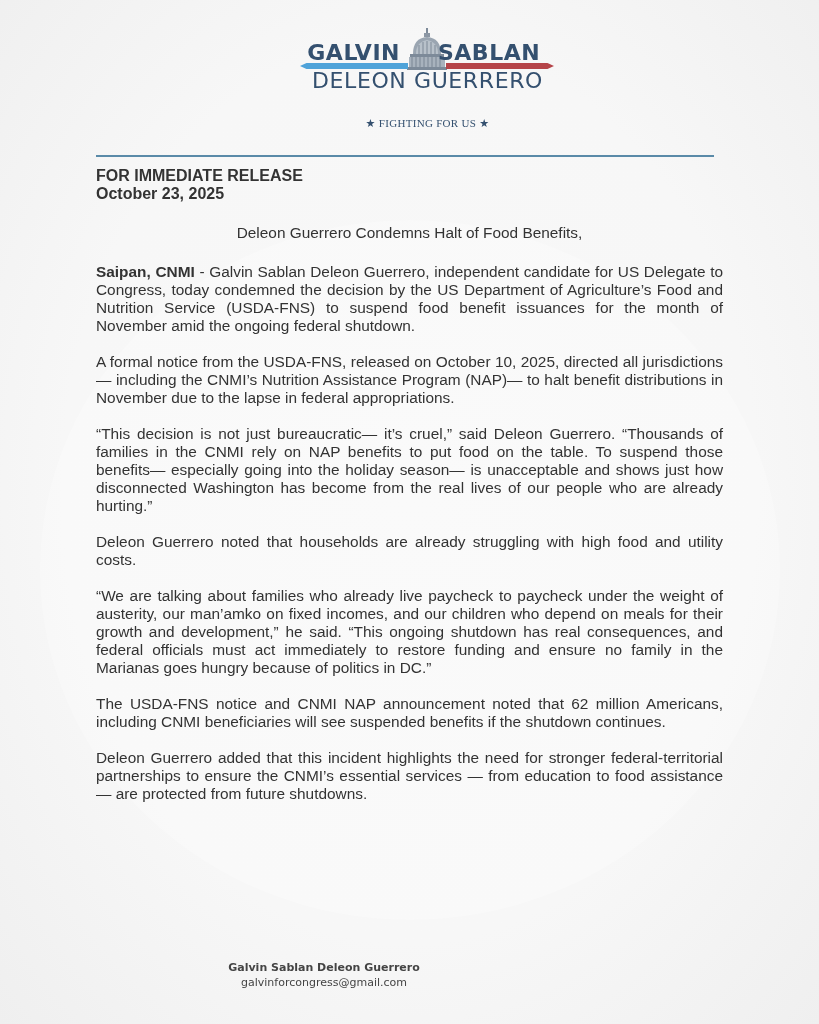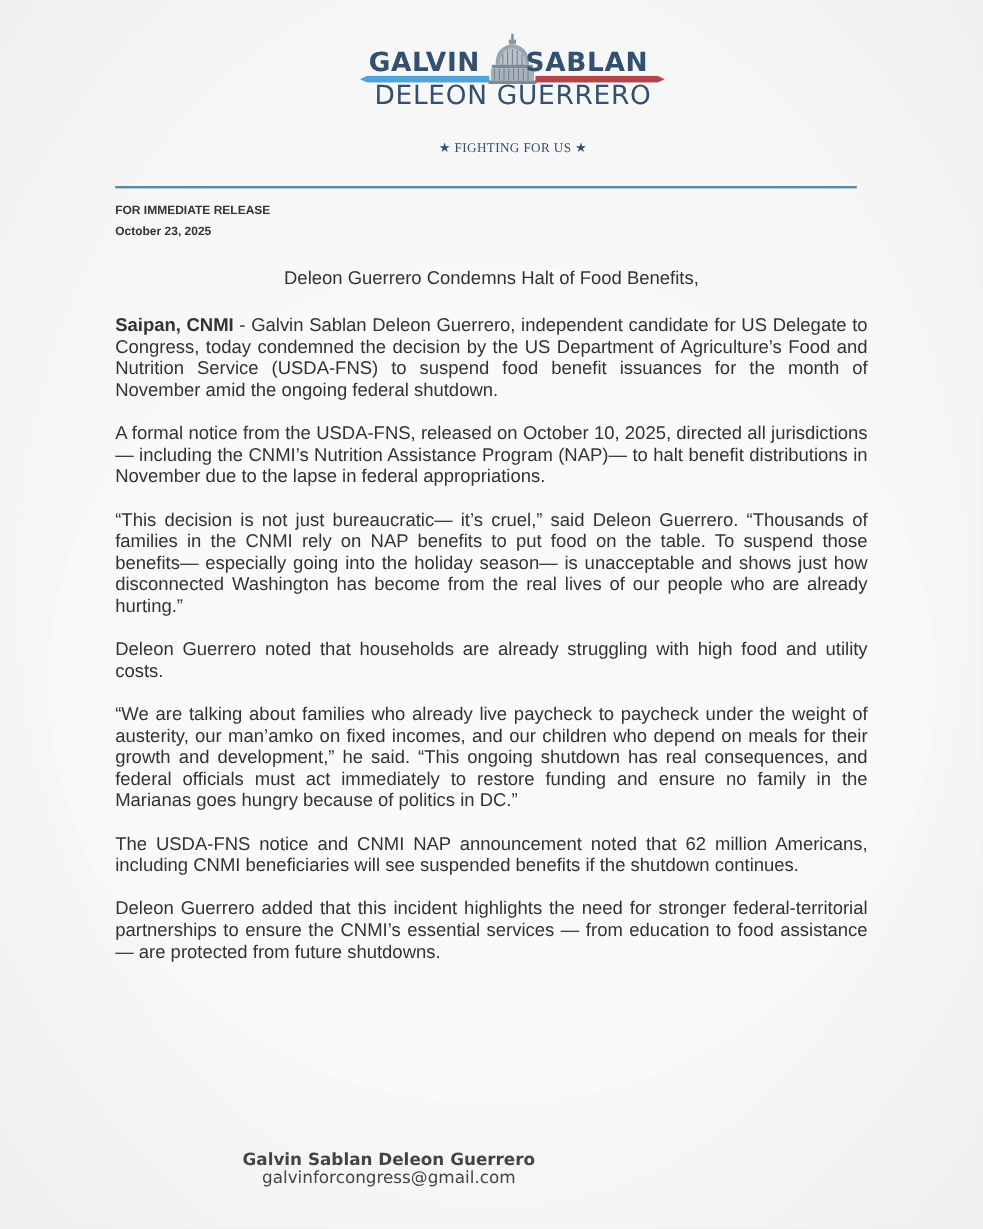--- a/index.html
+++ b/index.html
@@ -47,31 +47,31 @@
     margin-top:24px; letter-spacing:0.3px;
   }
   .divider {
     position:absolute; left:96px; top:155px; width:618px; height:2px;
     background:#5a8aa8;
   }
   .content {
     position:absolute; left:96px; top:167px; width:627px;
     color:#333; font-size:15.4px; line-height:18px;
   }
-  .release { font-weight:bold; font-size:10px; line-height:18px; }
+  .release { font-weight:bold; font-size:16px; line-height:18px; }
   .headline {
     font-weight:normal; text-align:center; margin-top:21px; line-height:18.5px;
   }
   p { margin:0; text-align:justify; }
   p + p, .headline + p { margin-top:18px; }
   .headline + p { margin-top:20px; }
   .dateline { font-weight:bold; }
   .footer {
     position:absolute; left:0; top:960px; width:648px; text-align:center;
-    font-family:"DejaVu Sans", sans-serif; font-size:14px; color:#444; line-height:15px;
+    font-family:"DejaVu Sans", sans-serif; font-size:11px; color:#444; line-height:15px;
   }
   .footer .name { font-weight:bold; }
   .footer .title { font-style:italic; }
 </style>
 </head>
 <body>
 
 <div class="page">
   <div class="watermark"></div>
 

